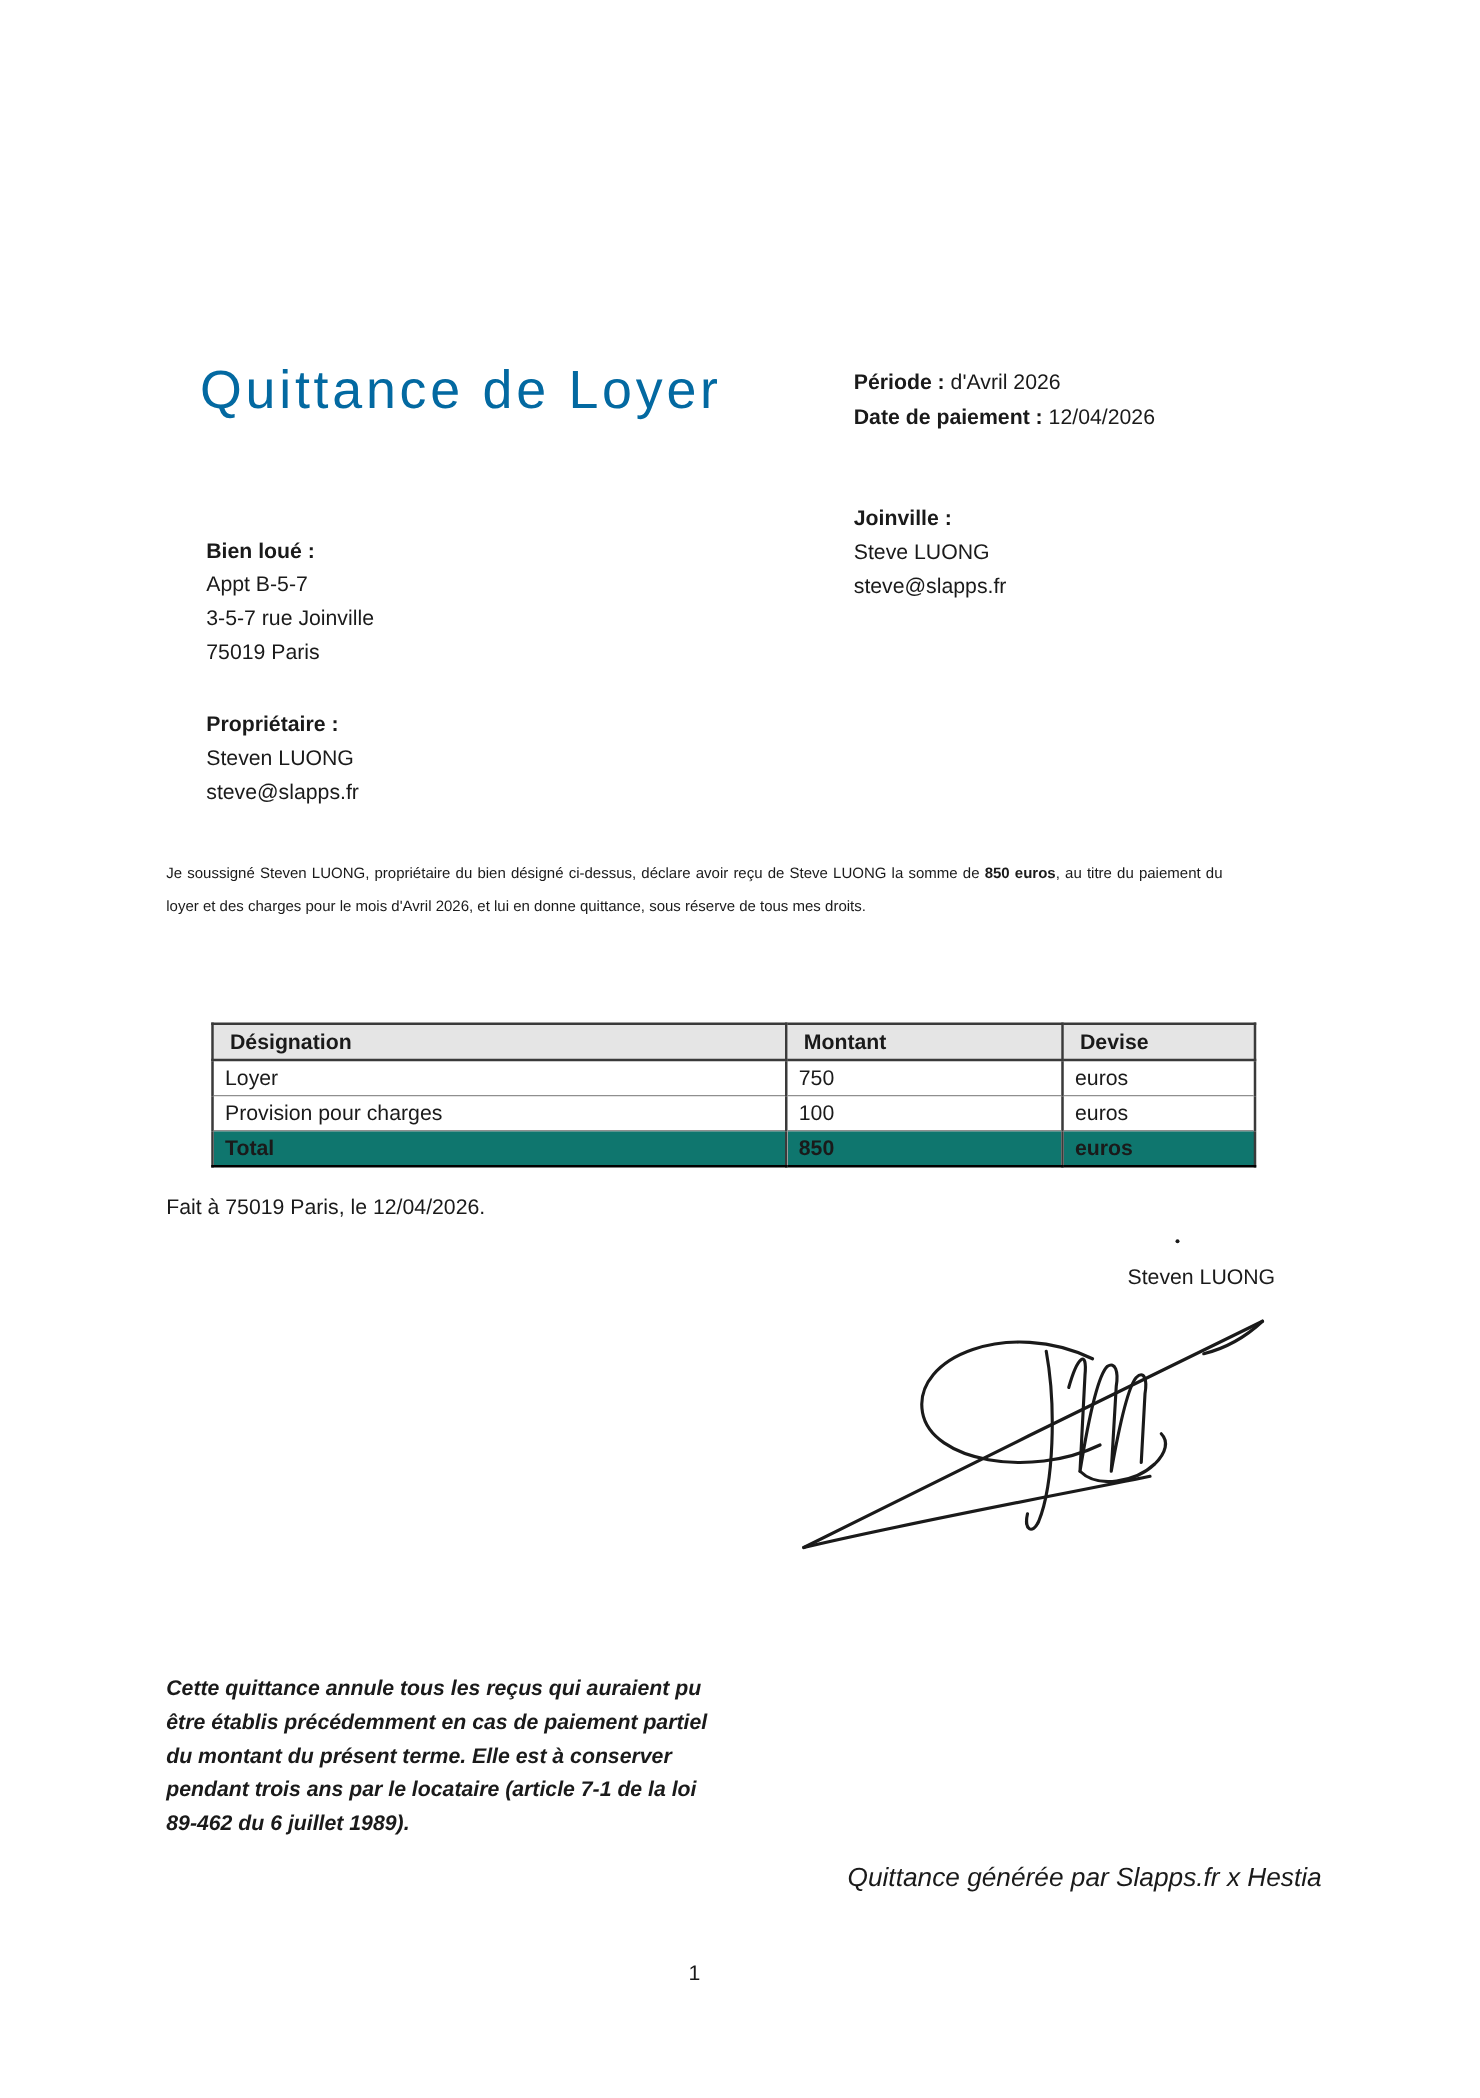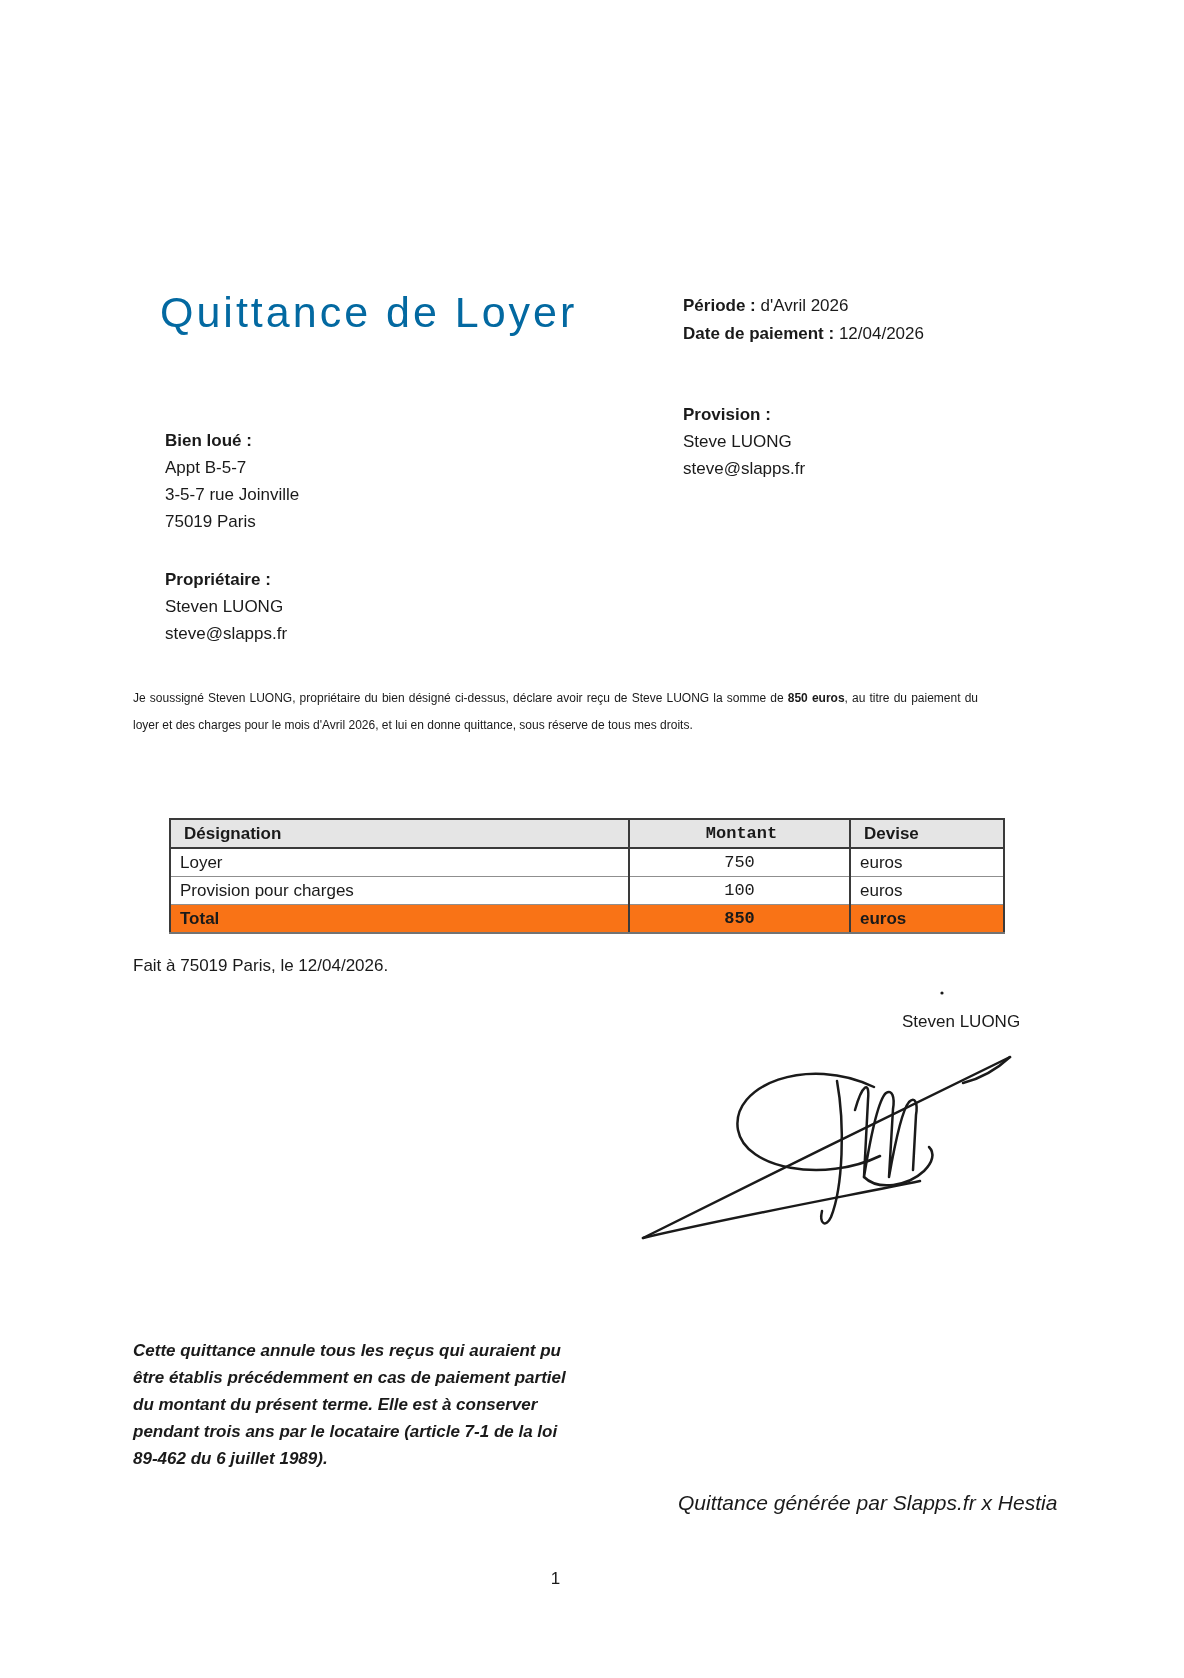--- a/index.html
+++ b/index.html
@@ -28,24 +28,24 @@
   }
   .rent-table th,.rent-table td{
     height:27px;padding:0 9px;border-left:2px solid #3a3a3a;border-right:2px solid #3a3a3a;
     overflow:hidden;white-space:nowrap;
   }
   .rent-table thead th{
     background:#e5e5e5;font-weight:bold;border-top:2px solid #3a3a3a;border-bottom:2px solid #3a3a3a;padding-left:13px;
   }
   .rent-table tbody td{border-bottom:1px solid #8f8f8f;background:#fff;}
   .rent-table tr.total-row td{
-    background:#f97316;font-weight:bold;border-bottom:2px solid #737373;
+    background:#0f766e;font-weight:bold;border-bottom:2px solid #000000;
   }
   .col-designation{width:435px;text-align:left;}
-  .col-amount{width:197px;text-align:center;font-family:Liberation Mono, monospace;}
+  .col-amount{width:197px;text-align:left;}
   .col-currency{width:130px;text-align:left;}
   .closing-line{left:133px;top:956px;font-size:17px;white-space:nowrap;}
   .signatory-name{left:902px;top:1012px;font-size:17px;white-space:nowrap;}
   .signature-wrap{left:612px;top:985px;width:410px;height:265px;}
   .legal-note{
     left:133px;top:1337px;width:452px;font-size:17px;line-height:27px;
     font-style:italic;margin:0;font-weight:bold;
   }
   .generator-line{left:678px;top:1491px;font-size:21px;font-style:italic;white-space:nowrap;}
   .page-number{left:133px;top:1569px;width:845px;text-align:center;font-size:17px;}
@@ -62,21 +62,21 @@
       <span class="bold">Période :</span>
       <span>d'Avril 2026</span>
     </div>
     <div>
       <span class="bold">Date de paiement :</span>
       <span>12/04/2026</span>
     </div>
   </div>
 
   <div class="abs party tenant-block">
-    <div class="bold">Provision :</div>
+    <div class="bold">Joinville :</div>
     <div>Steve LUONG</div>
     <div>steve@slapps.fr</div>
   </div>
 
   <div class="abs party property-block">
     <div class="bold">Bien loué :</div>
     <div>Appt B-5-7</div>
     <div>3-5-7 rue Joinville</div>
     <div>75019 Paris</div>
   </div>

